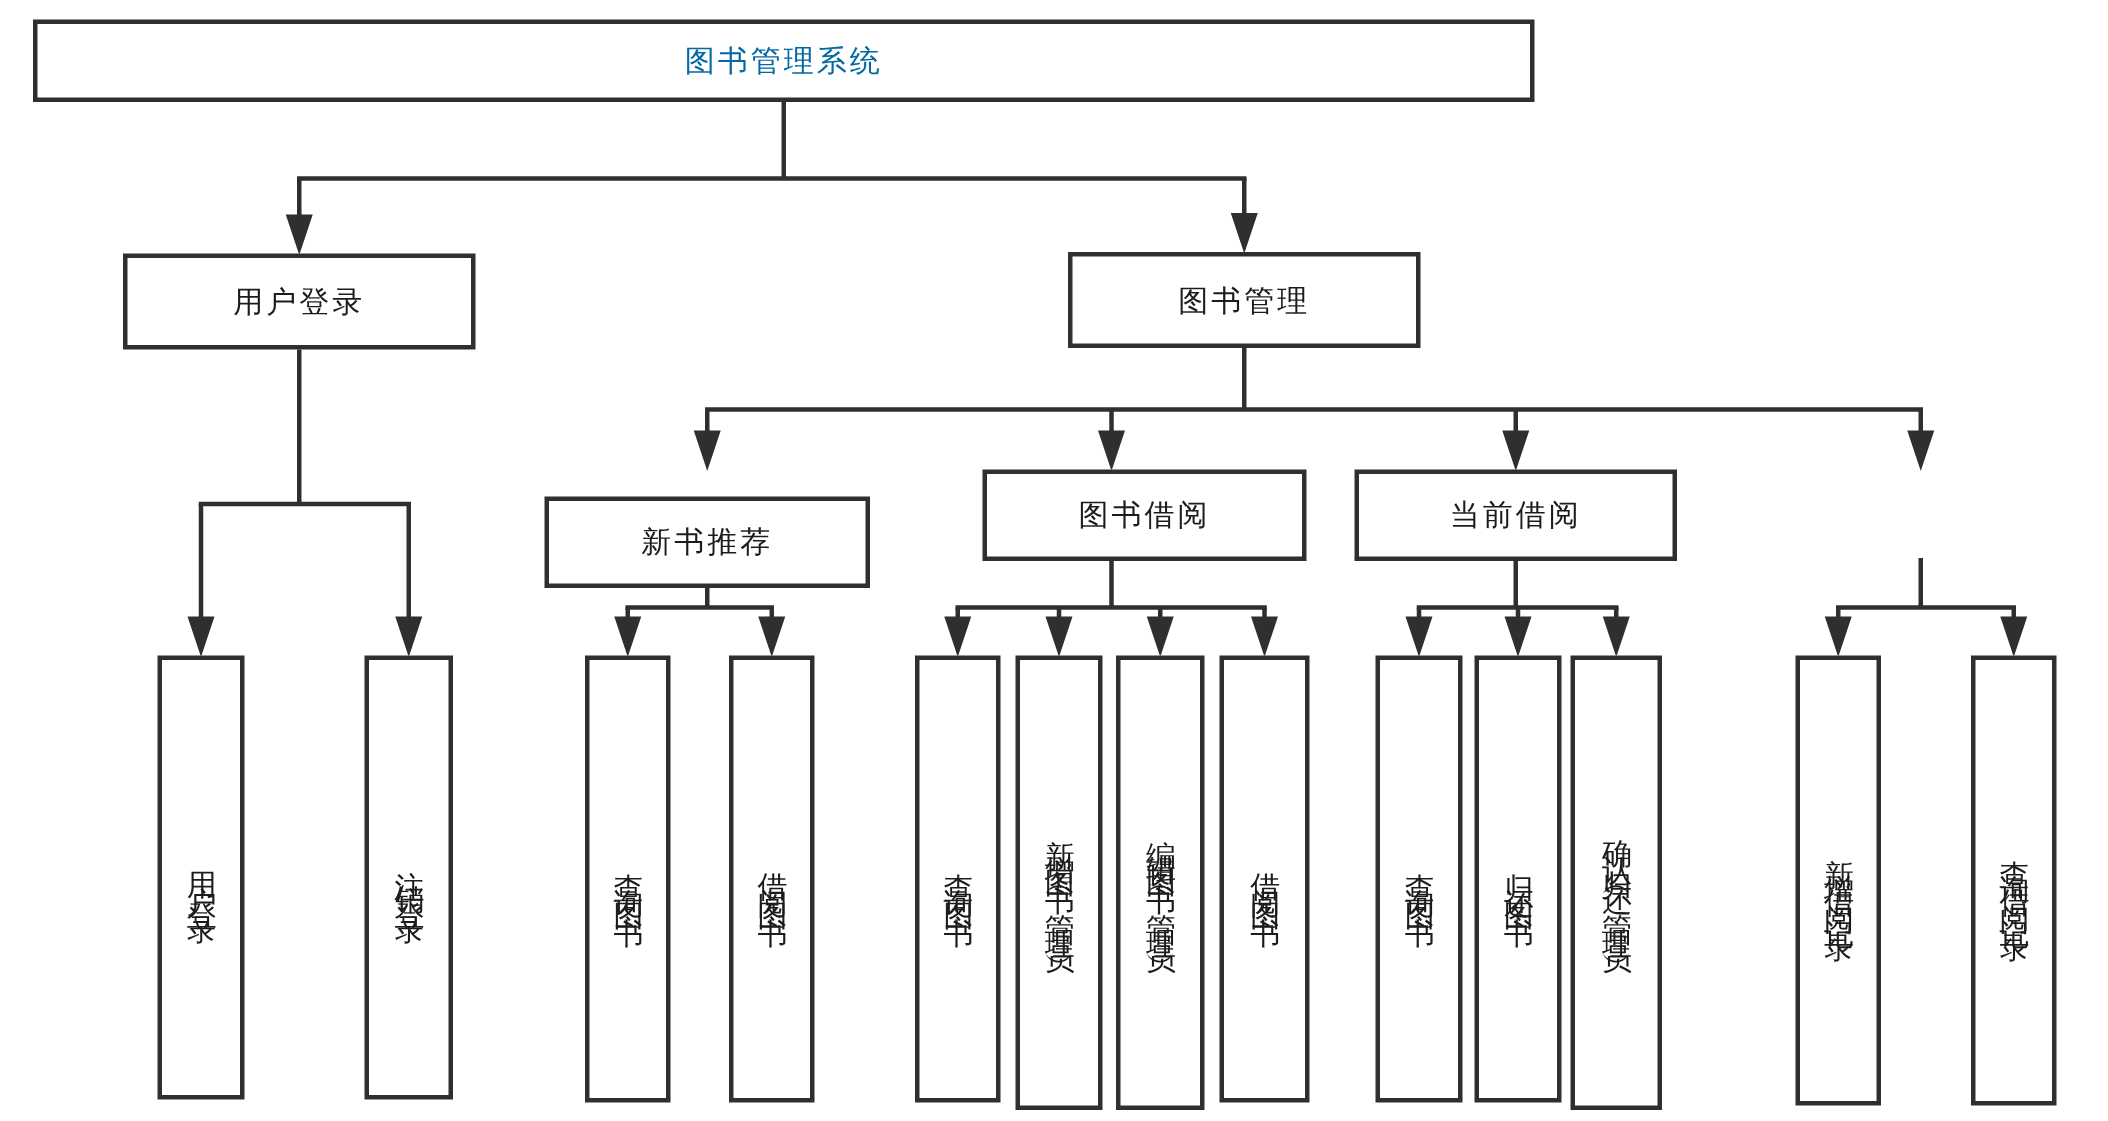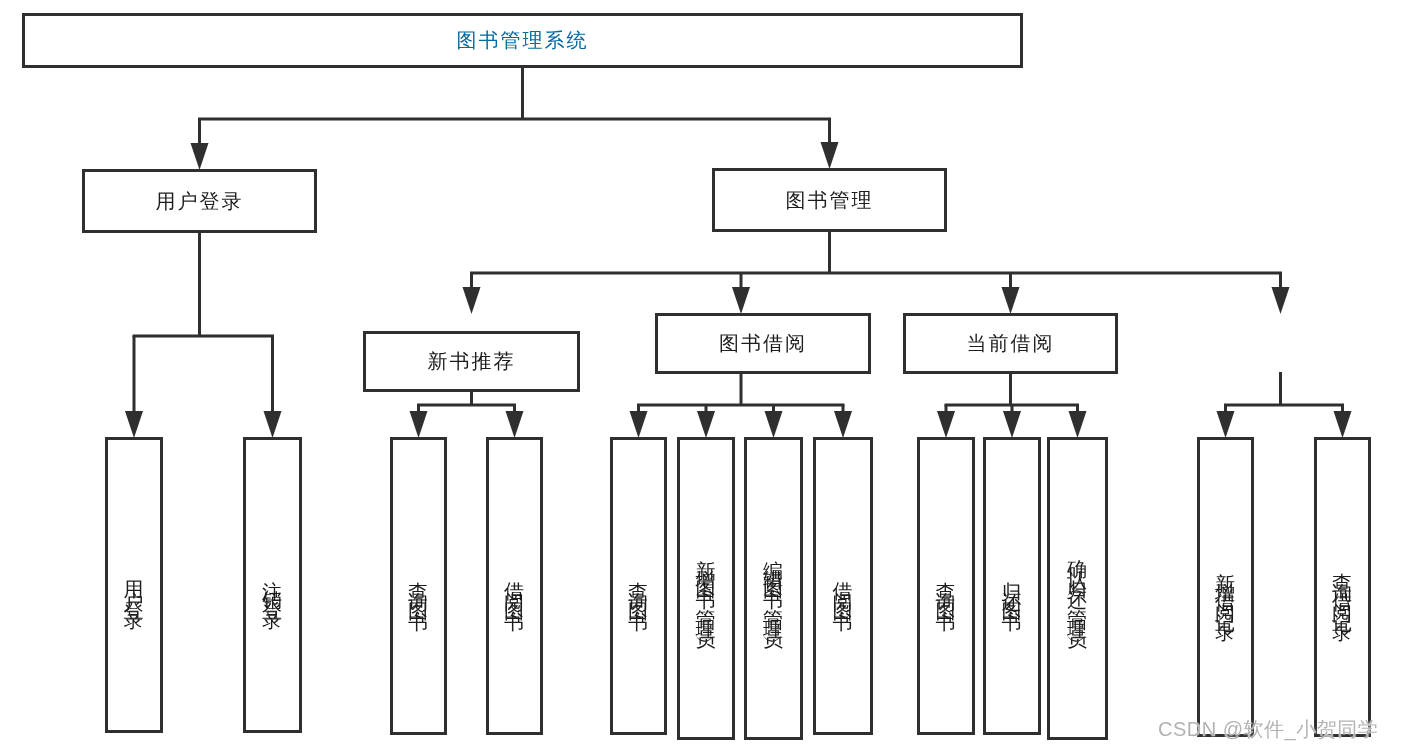--- a/index.html
+++ b/index.html
@@ -108,21 +108,20 @@
       <polygon points="1003,411 1021,411 1012,438" fill="#2f2f2f"></polygon>
       <line x1="1077.5" y1="405" x2="1077.5" y2="419" stroke="#2f2f2f" stroke-width="3"></line>
       <polygon points="1068.5,411 1086.5,411 1077.5,438" fill="#2f2f2f"></polygon>
       <line x1="1280.5" y1="372" x2="1280.5" y2="405" stroke="#2f2f2f" stroke-width="3"></line>
       <line x1="1224" y1="405" x2="1344" y2="405" stroke="#2f2f2f" stroke-width="3"></line>
       <line x1="1225.5" y1="405" x2="1225.5" y2="419" stroke="#2f2f2f" stroke-width="3"></line>
       <polygon points="1216.5,411 1234.5,411 1225.5,438" fill="#2f2f2f"></polygon>
       <line x1="1342.5" y1="405" x2="1342.5" y2="419" stroke="#2f2f2f" stroke-width="3"></line>
       <polygon points="1333.5,411 1351.5,411 1342.5,438" fill="#2f2f2f"></polygon>
     </svg>
-  <div id="watermark">CSDN @软件_小贺同学</div>
 <div class="node horiz" style="left: 22px; top: 13px; width: 1001px; height: 55px; border-color: rgb(47, 47, 47);">
       <span class="label" style="color: #0369a1;">图书管理系统</span>
     </div>
     <div class="node horiz" style="left: 82px; top: 169px; width: 235px; height: 64px; border-color: rgb(47, 47, 47);">
       <span class="label" style="color: rgb(28, 28, 28);">用户登录</span>
     </div>
     <div class="node horiz" style="left: 712px; top: 168px; width: 235px; height: 64px; border-color: rgb(47, 47, 47); text-align: right;">
       <span class="label" style="color: rgb(28, 28, 28);">图书管理</span>
     </div>
     <div class="node horiz" style="left: 363px; top: 317px; width: 217px; height: 61px; border-color: rgb(47, 47, 47); margin-top: 14px;">

